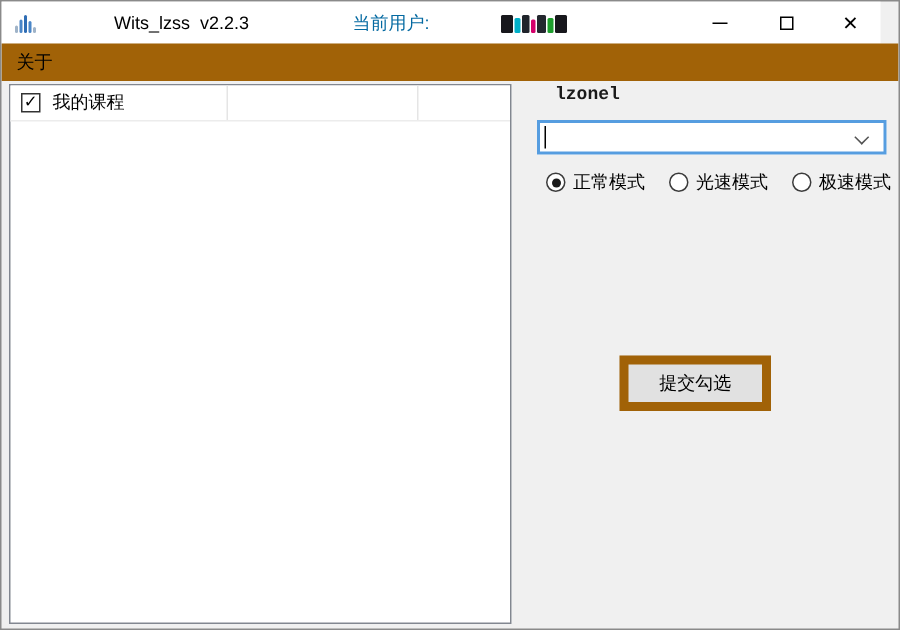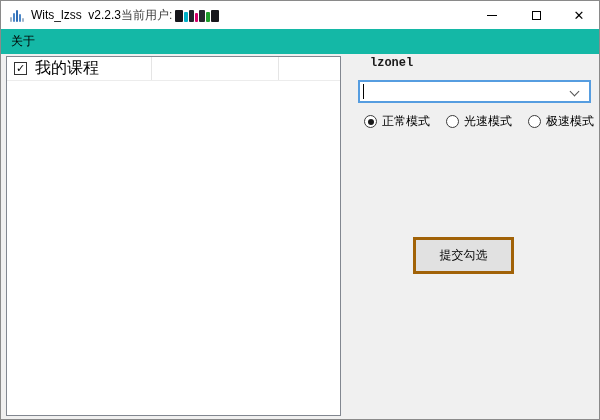--- a/index.html
+++ b/index.html
@@ -10,80 +10,80 @@
   }
   .window {
     position: relative;
     width: 600px; height: 420px;
     background: #f0f0f0;
     border: 1px solid #8a8a8a;
     overflow: hidden;
   }
   
   .titlebar {
-    position: absolute; left: 0; top: 0; right: 0; height: 28px;
+    position: absolute; left: 0; top: 0; right: 12px; height: 28px;
     background: #ffffff;
-    display: flex; align-items: center;
+    display: flex; align-items: center; gap: 45px;
   }
   .app-icon {
     margin-left: 9px;
     display: flex; align-items: flex-end; gap: 1px; height: 13px;
   }
   .app-icon i { display: block; width: 2px; background: #5a8fc0; border-radius: 1px; }
   .app-icon i:nth-child(1) { height: 5px;  background:#9fb3c8; }
   .app-icon i:nth-child(2) { height: 9px;  background:#4a86c8; }
   .app-icon i:nth-child(3) { height: 12px; background:#2f6db4; }
   .app-icon i:nth-child(4) { height: 8px;  background:#4a86c8; }
   .app-icon i:nth-child(5) { height: 4px;  background:#9fb3c8; }
   .title-text {
     margin-left: 7px; font-size: 12px; color: #000; white-space: pre;
   }
   .user-label {
-    font-size: 12px; color: #404040; white-space: pre;
+    margin-left: 24px; font-size: 12px; color: #0369a1; white-space: pre;
   }
   .user-redacted {
     margin-left: 3px; height: 13px;
     display: inline-flex; align-items: flex-end; gap: 1px;
   }
   .user-redacted b { display: block; border-radius: 1px; }
   .caption-buttons {
     margin-left: auto; display: flex; height: 28px; align-items: stretch;
   }
   .cap-btn {
     width: 45px; display: flex; align-items: center; justify-content: center;
     color: #000; cursor: default;
   }
   .cap-btn.close { width: 40px; }
   .glyph-min { width: 10px; height: 1px; background: #000; display: block; }
   .glyph-max { width: 9px; height: 9px; border: 1px solid #000; display: block; background: transparent; }
   .glyph-close { font-size: 13px; line-height: 1; }
   
   .menubar {
     position: absolute; left: 0; top: 28px; right: 0; height: 25px;
-    background: #14b8a6; display: flex; align-items: flex-start;
+    background: #a16207; display: flex; align-items: flex-start;
   }
   .menu-item { padding: 4px 10px; font-size: 12px; color: #000; }
   
   .listview {
     position: absolute; left: 5px; top: 55px; width: 335px; height: 360px;
     background: #ffffff; border: 1px solid #828790;
   }
   .lv-header {
     position: relative; height: 24px; border-bottom: 1px solid #ececec;
     display: flex; align-items: center; background: #ffffff;
   }
   .col-sep { position: absolute; top: 0; width: 1px; height: 23px; background: #e5e5e5; }
   .col-sep.s1 { left: 144px; }
   .col-sep.s2 { left: 271px; }
   .lv-checkbox {
     position: absolute; left: 7px; top: 5px; width: 13px; height: 13px;
     border: 1px solid #333; background: #fff;
     font-size: 11px; line-height: 11px; text-align: center; color: #000;
   }
-  .lv-header-label { margin-left: 28px; font-size: 16px; color: #000; }
+  .lv-header-label { margin-left: 28px; font-size: 12px; color: #000; }
   
   .combo-label {
     position: absolute; left: 369px; top: 55px;
     font-family: "Liberation Mono", monospace; font-weight: 700;
     font-size: 12px; color: #1a1a1a;
   }
   .combobox {
     position: absolute; left: 357px; top: 79px; width: 233px; height: 23px;
     background: #ffffff; border: 2px solid #569de0;
   }
@@ -106,21 +106,21 @@
   .radio-circle {
     width: 13px; height: 13px; border: 1px solid #3b3b3b; border-radius: 50%;
     background: #fff; display: flex; align-items: center; justify-content: center;
     flex: 0 0 auto;
   }
   .radio-dot { width: 6px; height: 6px; border-radius: 50%; background: transparent; }
   .radio-dot.on { background: #1a1a1a; }
   .radio-label { margin-left: 5px; font-size: 12px; color: #000; white-space: nowrap; }
   .submit-button {
     position: absolute; left: 412px; top: 236px; width: 101px; height: 37px;
-    background: #e1e1e1; border: 3px solid #a16207;
+    background: #e1e1e1; border: 6px solid #a16207;
     font-size: 12px; color: #000; font-family: "Liberation Sans", sans-serif;
     display: flex; align-items: center; justify-content: center; cursor: default;
   }
 </style>
 </head>
 <body>
 
 <div class="window">
 
   <div class="titlebar">

